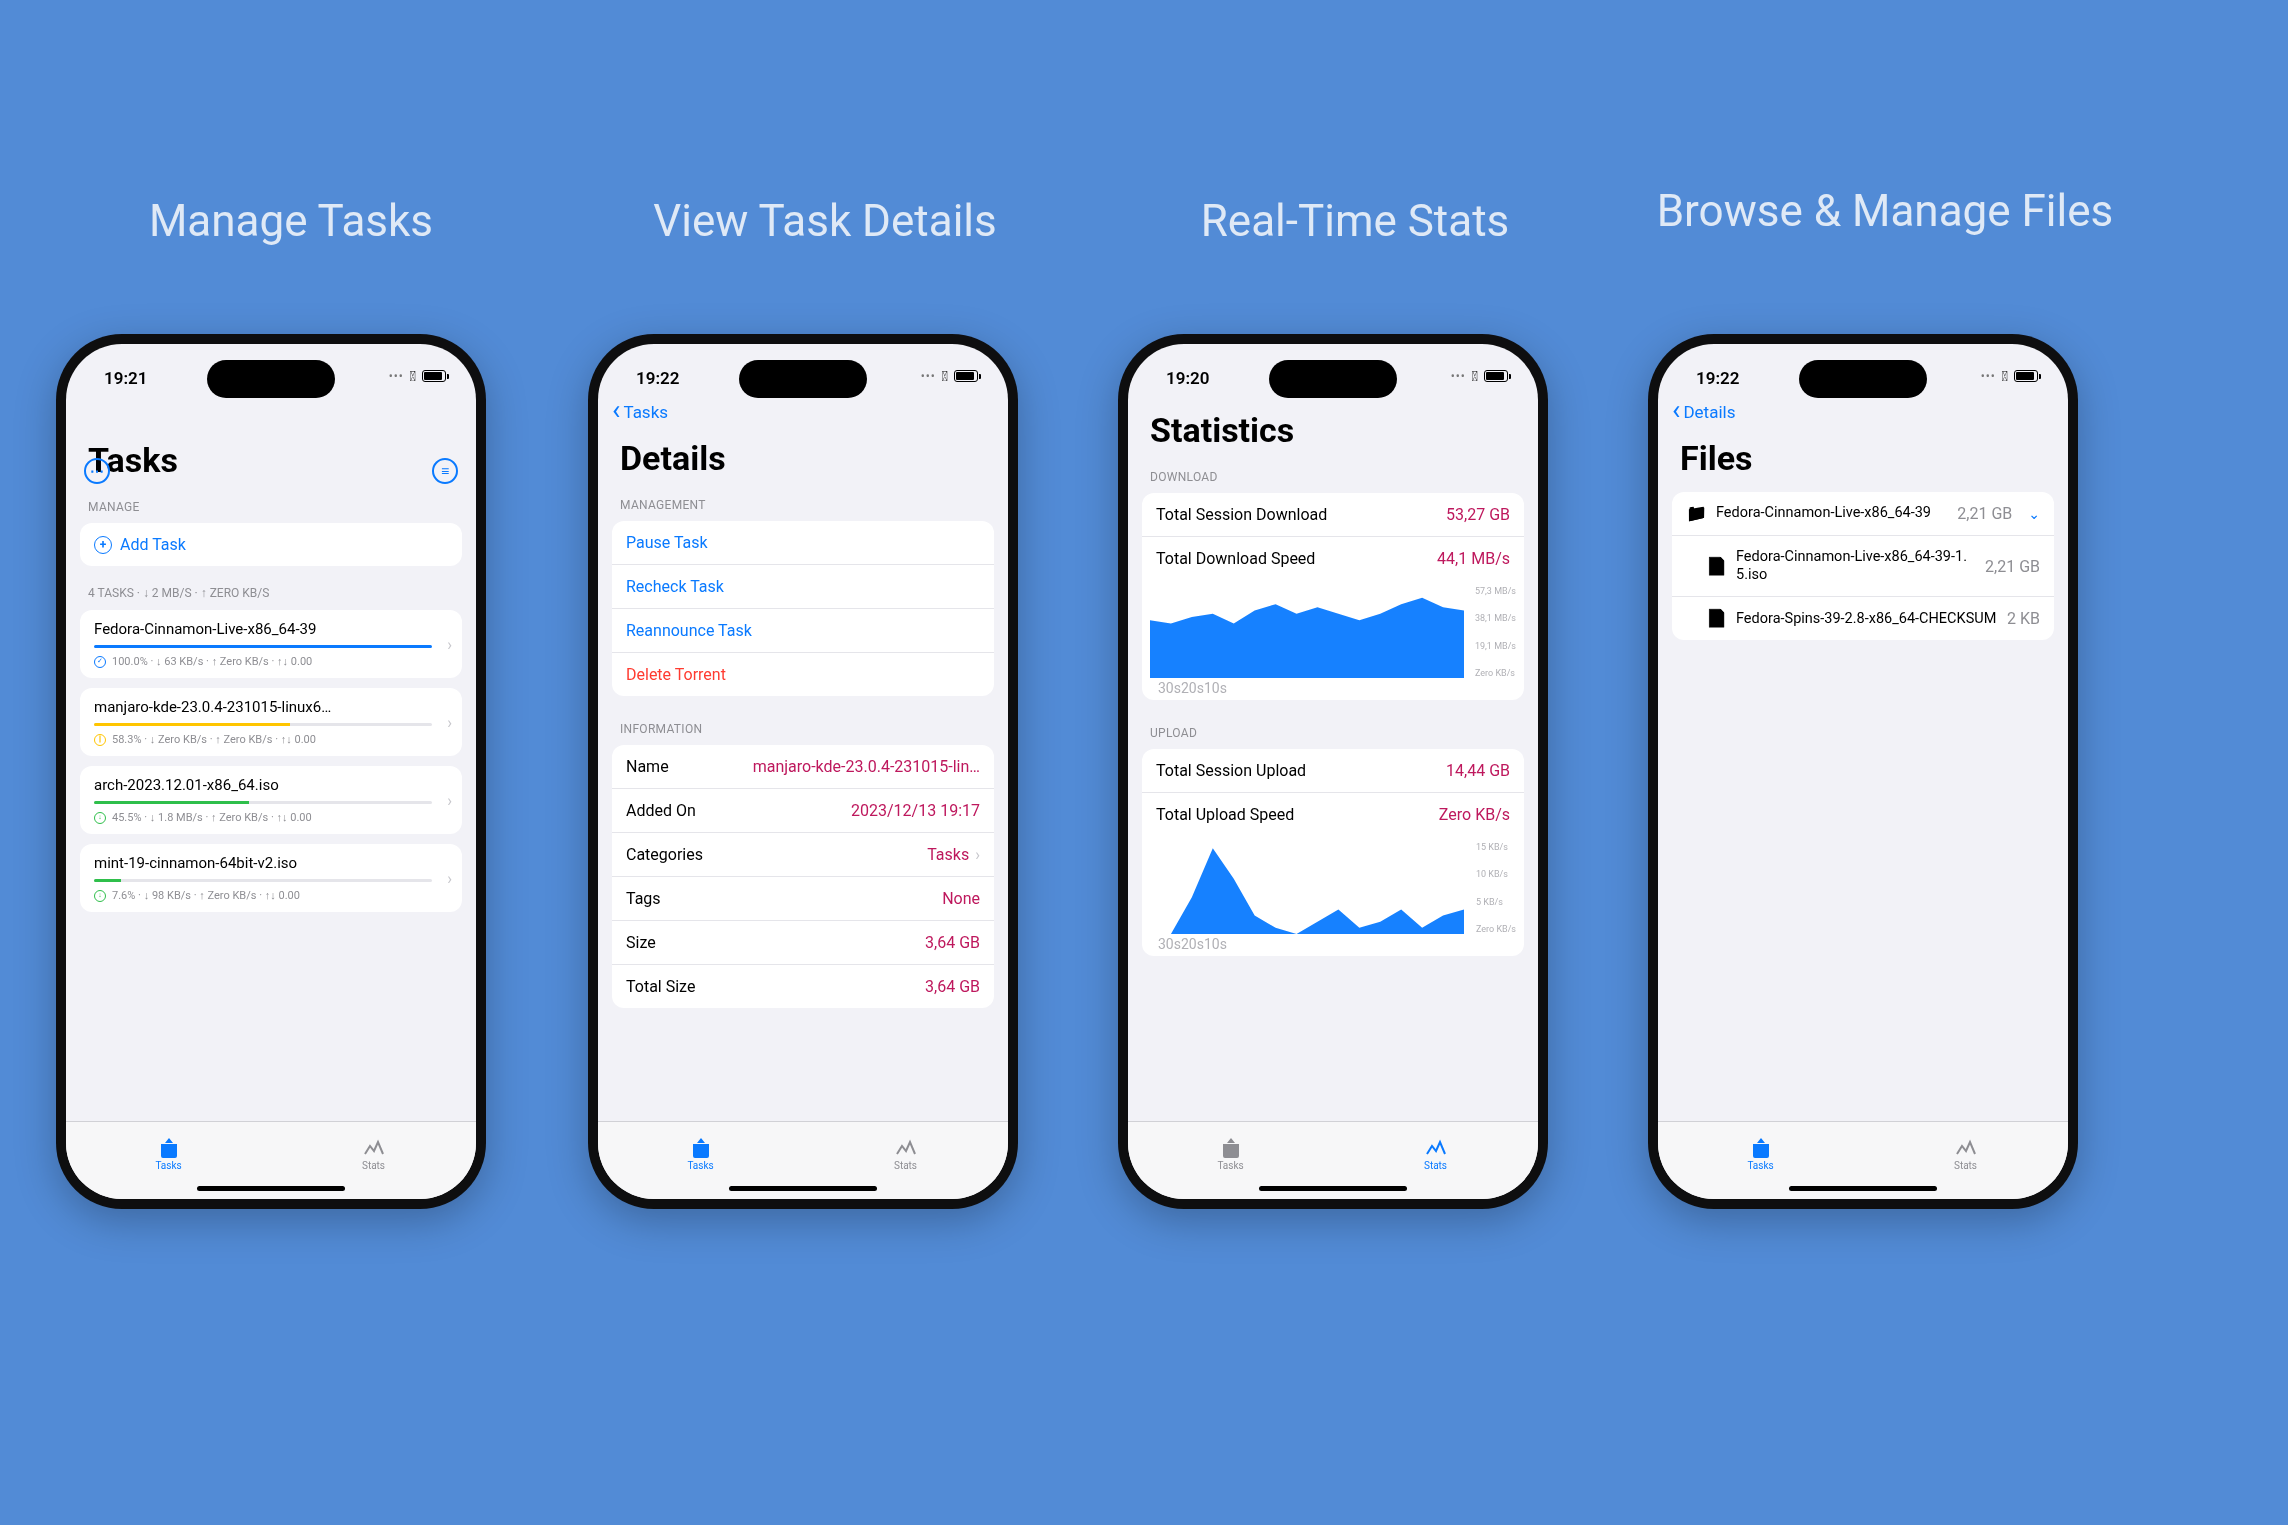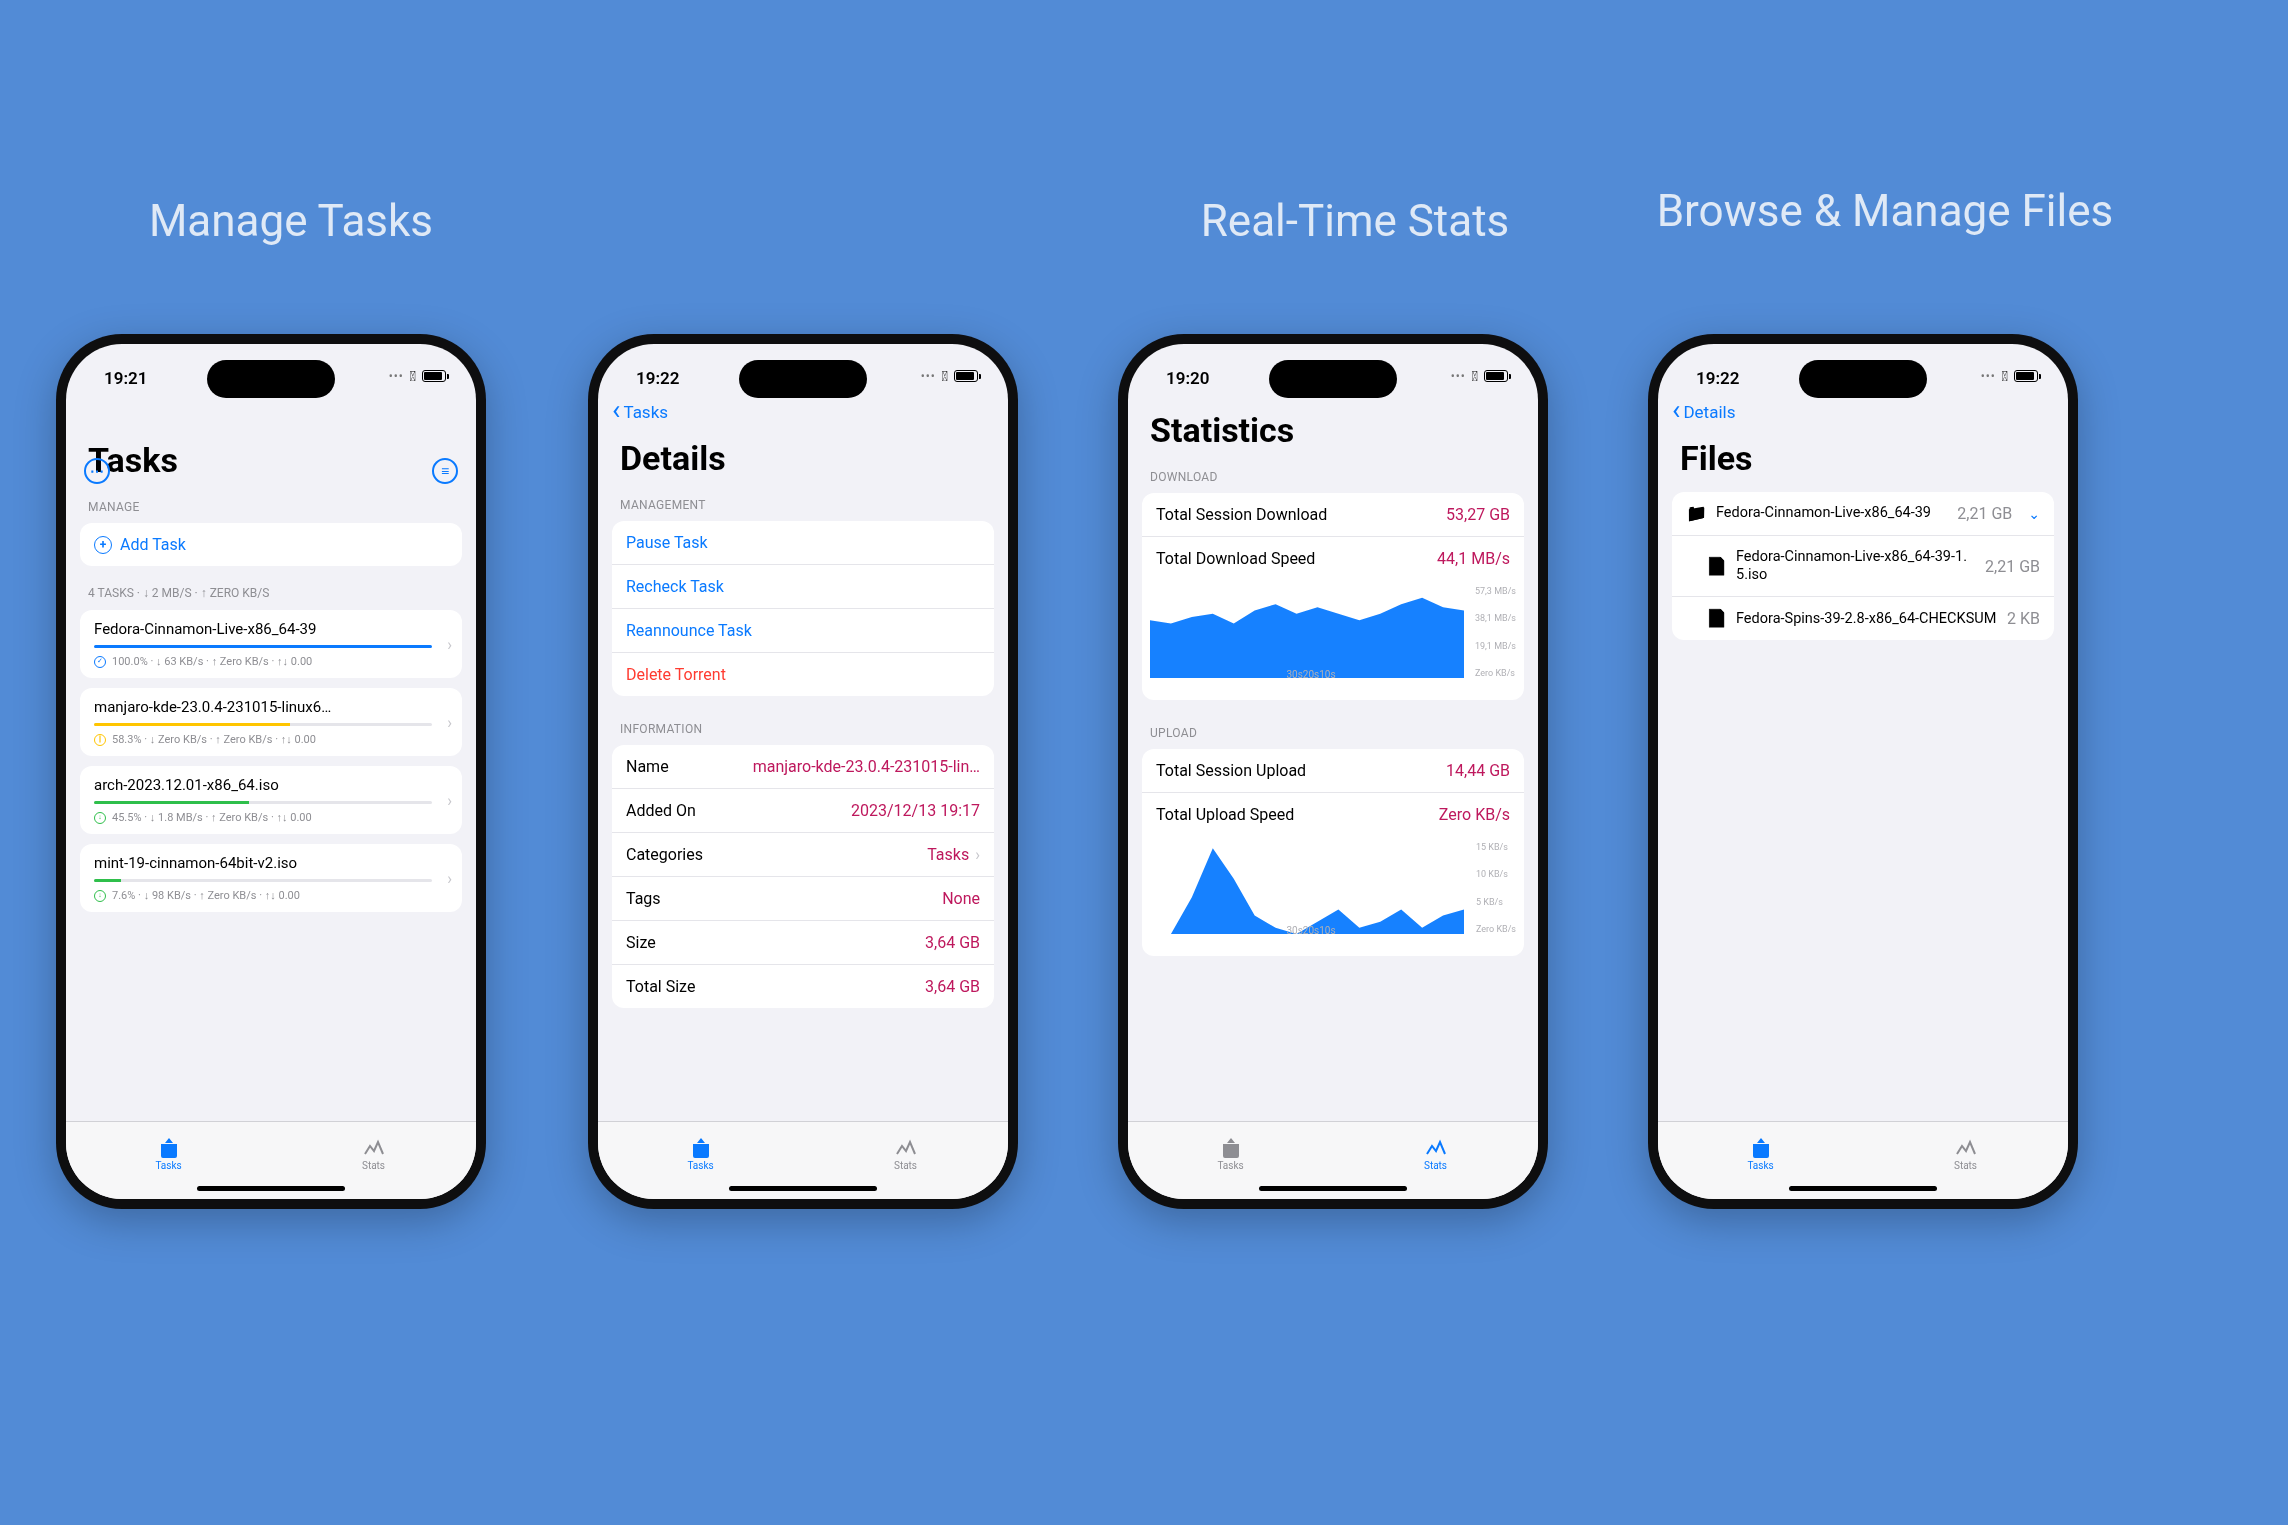--- a/index.html
+++ b/index.html
@@ -70,41 +70,42 @@
   
   .tab-bar{position:absolute;bottom:0;left:0;right:0;height:78px;background:rgba(247,247,248,.95);border-top:.5px solid #d1d1d6;display:flex;}
   .tab{flex:1;display:flex;flex-direction:column;align-items:center;justify-content:center;gap:2px;font-size:10px;color:#8e8e93;padding-bottom:14px;}
   .tab.active{color:#0a7aff;}
   .tab svg{width:26px;height:22px;}
 
   
   .chart-card{margin:4px 14px 16px;background:#fff;border-radius:12px;overflow:hidden;}
   .chart-body{position:relative;height:120px;padding:8px 60px 20px 8px;}
   .y-ticks{position:absolute;right:8px;top:6px;bottom:22px;display:flex;flex-direction:column;justify-content:space-between;font-size:9px;color:#b0b0b5;text-align:left;}
-  .x-ticks{position:absolute;left:16px;right:60px;bottom:20px;display:flex;justify-content:center;font-size:10px;color:#b0b0b5;}
+  .x-ticks{position:absolute;left:16px;right:60px;bottom:4px;display:flex;justify-content:flex-start;font-size:14px;color:#b0b0b5;}
   .chart-area{position:absolute;left:8px;right:60px;top:6px;bottom:22px;}
   .chart-area svg{width:100%;height:100%;display:block;}
 
   
   .file-row{display:flex;align-items:center;padding:12px 14px;border-bottom:.5px solid #e5e5ea;gap:10px;}
   .file-row:last-child{border-bottom:none;}
   .file-icn{width:20px;flex:none;font-size:17px;line-height:1;}
   .file-name{flex:1;font-size:14.5px;color:#000;line-height:1.25;word-break:break-all;}
   .file-size{font-size:16px;color:#8e8e93;flex:none;}
 
   
   .ic-tasks{fill:currentColor;}
   .ic-stats{fill:none;stroke:currentColor;stroke-width:2;}
 </style>
 </head>
 <body>
 
 <div class="stage" style="transform: scale(1);">
 
   <div class="caption c1">Manage Tasks</div>
+  <div class="caption c2">View Task Details</div>
   <div class="caption c3">Real-Time Stats</div>
   <div class="caption c4">Browse &amp; Manage Files</div>
 
   <div class="phone p1">
     <div class="device-outer"></div>
     <div class="device-screen">
       <div class="island"></div>
       <div class="status-bar">
         <div class="sb-time">19:21</div>
         <div class="sb-right">

